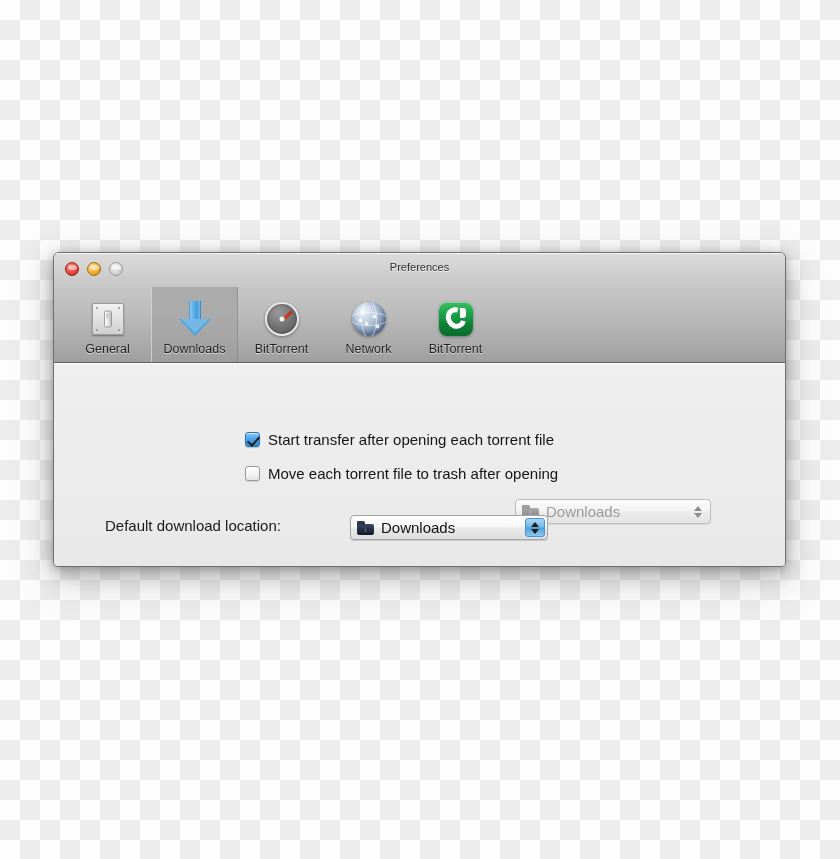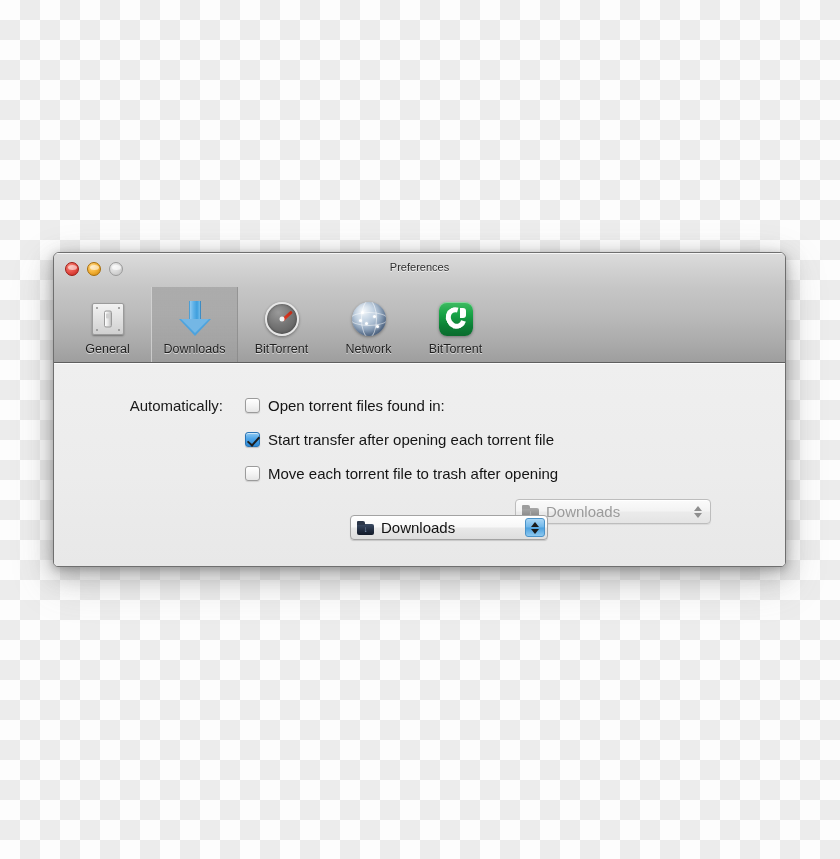--- a/index.html
+++ b/index.html
@@ -532,25 +532,20 @@
           </div>
         </div>
         <div class="tab-label">BitTorrent</div>
       </div>
 
     </div>
   </div>
 
   <div class="content">
 
-    <div class="row" style="left:53px; top:34px;">
-      <span class="field-label" style="width:116px;">Automatically:</span>
-      <span class="cb off" style="margin-left:22px;"></span>
-      <span class="cb-text">Open torrent files found in:</span>
-    </div>
 
     <div class="popup disabled" style="position:absolute; left:461px; top:136px; width:196px;">
       <span class="folder dim">
         <span class="body"></span>
           <span class="tabtop"></span>
           <span class="dl">↓</span>
       </span>
       <span class="pop-label">Downloads</span>
       <span class="stepper">
         <span class="arr up dim"></span>
@@ -561,20 +556,23 @@
     <div class="row" style="left:191px; top:68px;">
       <span class="cb on"></span>
       <span class="cb-text">Start transfer after opening each torrent file</span>
     </div>
 
     <div class="row" style="left:191px; top:102px;">
       <span class="cb off"></span>
       <span class="cb-text">Move each torrent file to trash after opening</span>
     </div>
 
+    <div class="row" style="left:51px; top:154px;">
+      <span class="field-label">Default download location:</span>
+    </div>
 
     <div class="popup" style="position:absolute; left:296px; top:152px; width:198px;">
       <span class="folder">
         <span class="body"></span>
           <span class="tabtop"></span>
           <span class="dl">↓</span>
       </span>
       <span class="pop-label">Downloads</span>
       <span class="stepper blue">
         <span class="arr up"></span>

